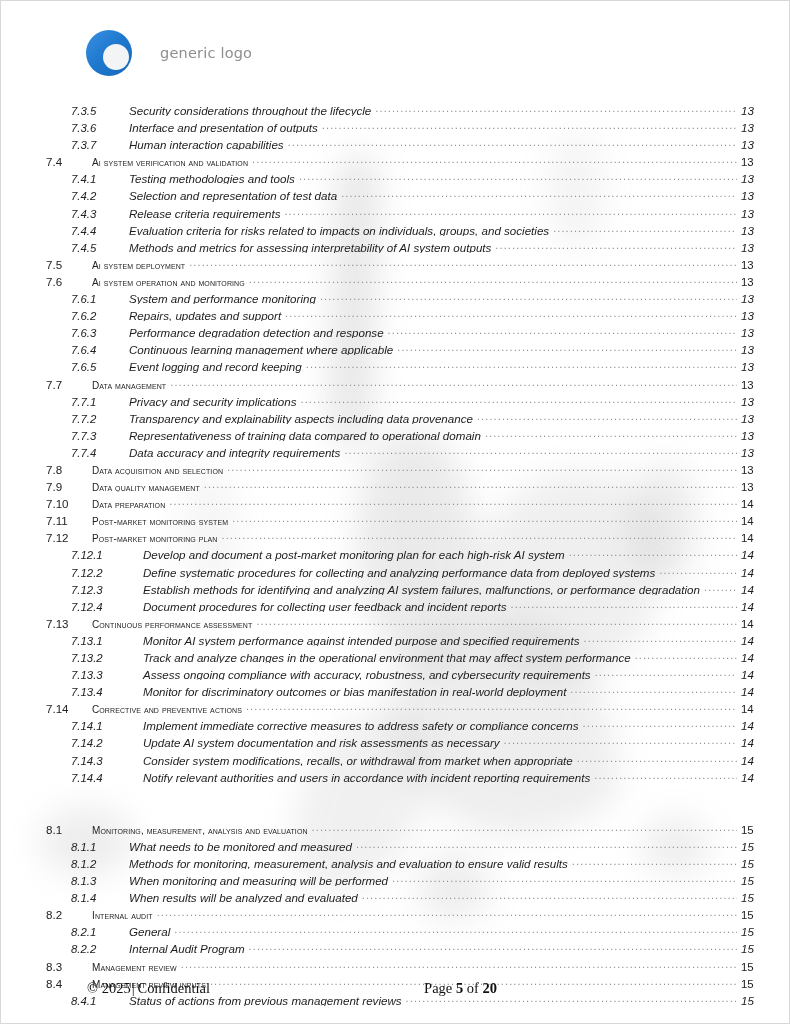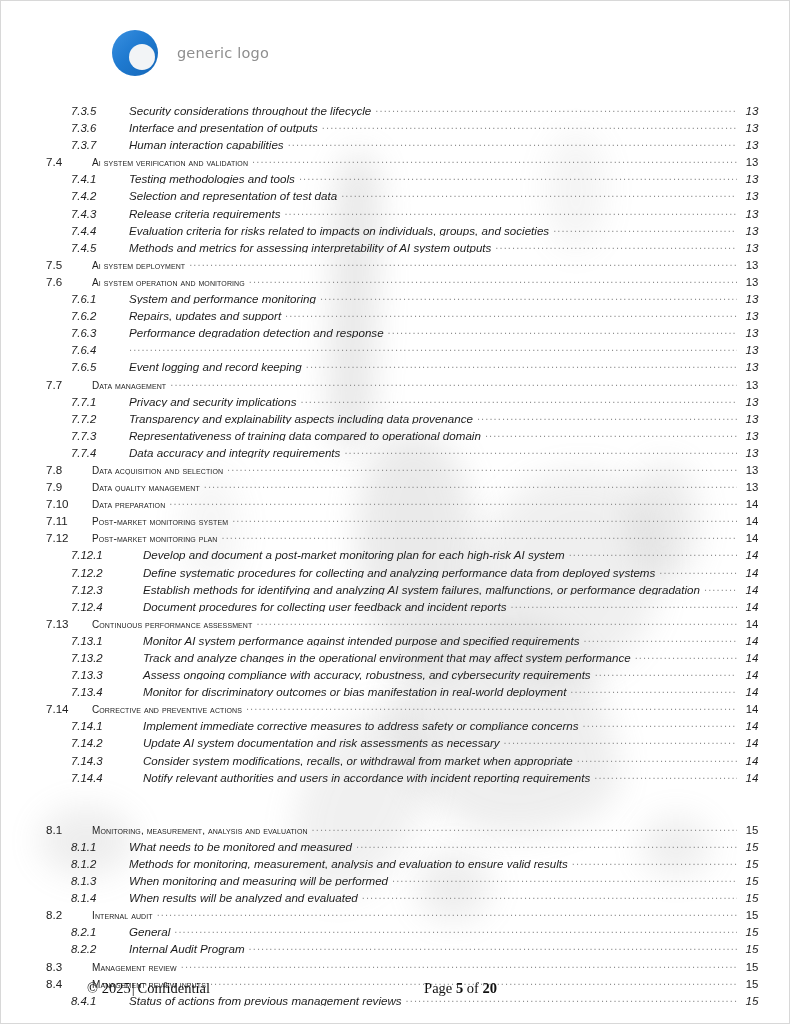--- a/index.html
+++ b/index.html
@@ -47,24 +47,23 @@
   
   .doc-header {
     display: flex;
     align-items: center;
     padding: 22px 18px 8px 82px;
     height: 92px;
   }
   .logo-block {
     display: flex;
     align-items: center;
-    gap: 11px;
+    gap: 20px;
     width: 212px;
     flex: 0 0 212px;
-    justify-content: center;
   }
   .logo-mark {
     width: 57px; height: 57px;
     flex: 0 0 57px;
     position: relative;
   }
   .logo-mark svg { display: block; }
   .logo-words {
     display: flex;
     flex-direction: column;
@@ -131,21 +130,21 @@
     font-size: 11px;
     color: #8f8f8f;
     position: absolute;
     left: 0; right: 0;
     bottom: 1px;
     overflow: hidden;
     white-space: nowrap;
   }
   .toc-page {
     flex: 0 0 26px;
-    text-align: center;
+    text-align: left;
     padding-left: 4px;
   }
 
   
   .lvl1 {
     height: 24px;
     margin-top: 11px;
   }
   .lvl1 .toc-num {
     width: 30px;
@@ -340,20 +339,21 @@
           <span class="toc-page">13</span>
         </div>
         <div class="toc-row lvl3">
           <span class="toc-num">7.6.3</span>
           <span class="toc-title">Performance degradation detection and response</span>
           <span class="toc-dots"></span>
           <span class="toc-page">13</span>
         </div>
         <div class="toc-row lvl3">
           <span class="toc-num">7.6.4</span>
+          <span class="toc-title">Continuous learning management where applicable</span>
           <span class="toc-dots"></span>
           <span class="toc-page">13</span>
         </div>
         <div class="toc-row lvl3">
           <span class="toc-num">7.6.5</span>
           <span class="toc-title">Event logging and record keeping</span>
           <span class="toc-dots"></span>
           <span class="toc-page">13</span>
         </div>
         <div class="toc-row lvl2">

